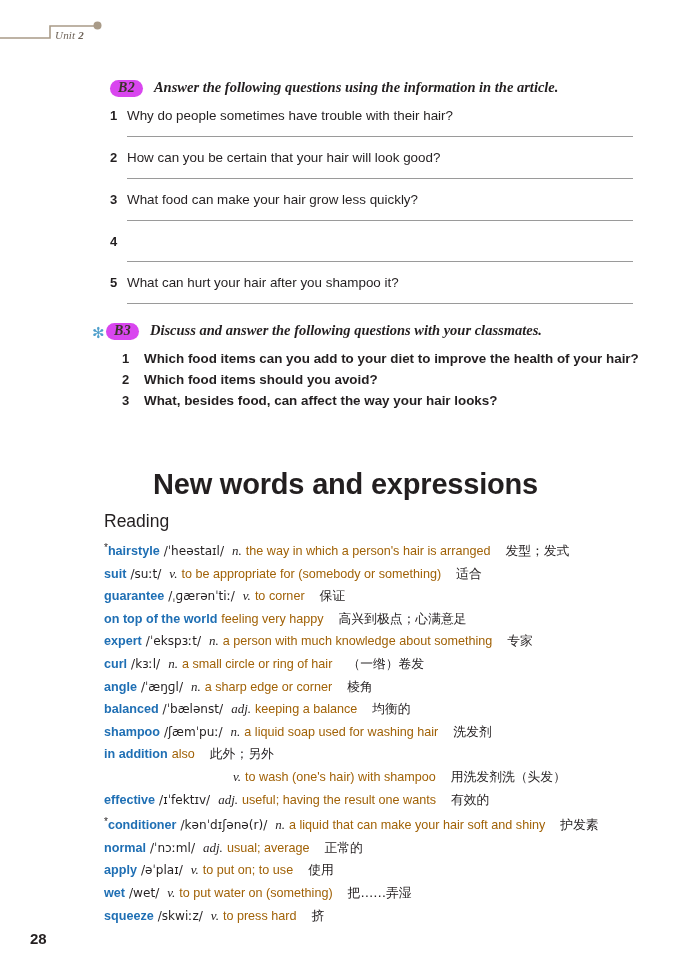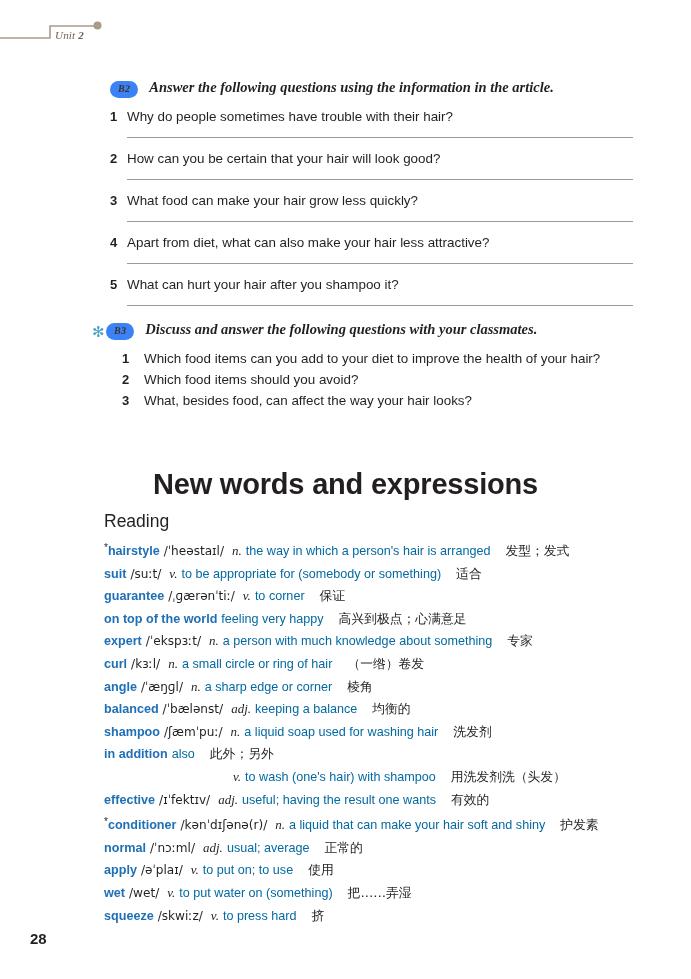--- a/index.html
+++ b/index.html
@@ -53,27 +53,27 @@
     font-size: 15px;
     line-height: 1;
     width: 14px;
     margin-left: 92px;
     margin-right: 0px;
     position: relative;
     top: 3px;
   }
   .badge {
     display: inline-block;
-    background: #3b82f6;
+    background: #d946ef;
     border-radius: 9px;
     color: #3b332a;
     font-family: "Liberation Serif", serif;
     font-style: italic;
     font-weight: bold;
-    font-size: 10px;
+    font-size: 14px;
     line-height: 14px;
     padding: 1px 8px 2px 8px;
     letter-spacing: .3px;
   }
   .ex-head.nostar .badge { margin-left: 110px; }
   .ex-head.star-head .badge { margin-left: 0px; margin-top: 16px; }
   .ex-instr {
     font-family: "Liberation Serif", serif;
     font-style: italic;
     font-weight: bold;
@@ -108,21 +108,21 @@
   #b2-list .rule {
     height: 1px;
     background: #9a9a9a;
     margin: 12px 0 13px 17px;
     width: 506px;
   }
 
   
   #b3-list { margin-left: 122px; }
   #b3-list .q-row { margin-bottom: 5px; }
-  #b3-list .q-text { margin-left: 9px; }
+  #b3-list .q-text { margin-left: 9px; font-weight: bold; }
   #b2-list .q-text { margin-left: 4px; }
 
   
   .section-title {
     position: absolute;
     left: 0;
     top: 468px;
     width: 691px;
     text-align: center;
     font-size: 29px;
@@ -164,21 +164,21 @@
   .v-ipa {
     font-family: "DejaVu Sans", sans-serif;
     font-size: 12.1px;
     color: #231f20;
   }
   .v-pos {
     font-family: "Liberation Serif", serif;
     font-style: italic;
     font-size: 13px;
   }
-  .v-def { color: #0369a1; }
+  .v-def { color: #a16207; }
   .v-cn {
     font-family: "DejaVu Sans", sans-serif;
     font-size: 12.8px;
     color: #231f20;
   }
   .sp-s { display: inline-block; width: 4px; }
   .sp-m { display: inline-block; width: 8px; }
   .sp-l { display: inline-block; width: 15px; }
 
   
@@ -232,21 +232,20 @@
       <div class="q-row">
         <span class="q-num">3</span>
         <span class="q-text">What food can make your hair grow less quickly?</span>
       </div>
       <div class="rule"></div>
     </div>
 
     <div class="q-block">
       <div class="q-row">
         <span class="q-num">4</span>
-        <span class="q-text">Apart from diet, what can also make your hair less attractive?</span>
       </div>
       <div class="rule"></div>
     </div>
 
     <div class="q-block">
       <div class="q-row">
         <span class="q-num">5</span>
         <span class="q-text">What can hurt your hair after you shampoo it?</span>
       </div>
       <div class="rule"></div>

